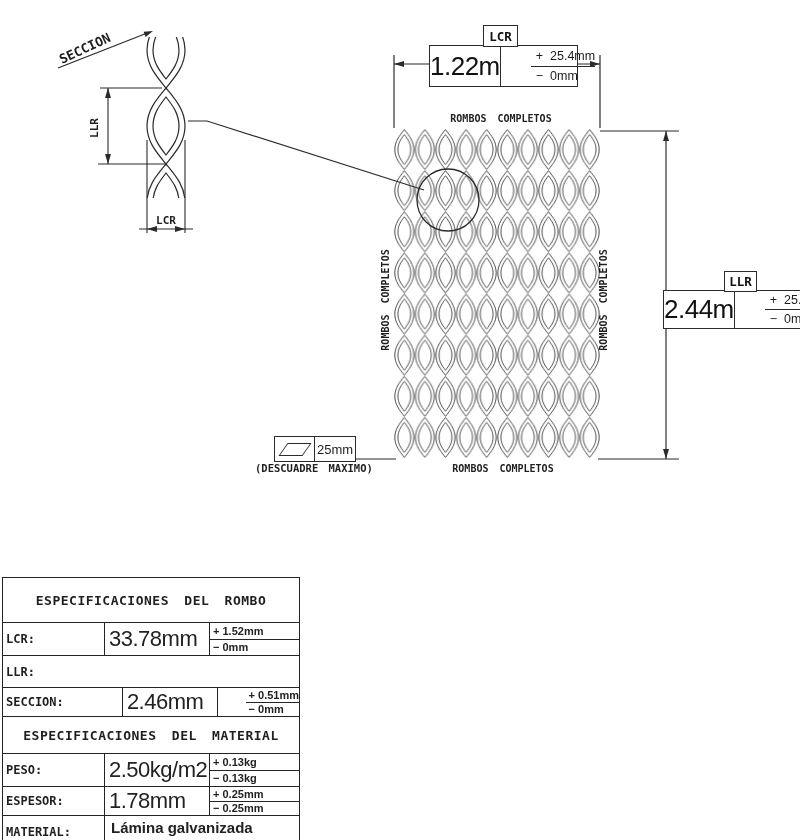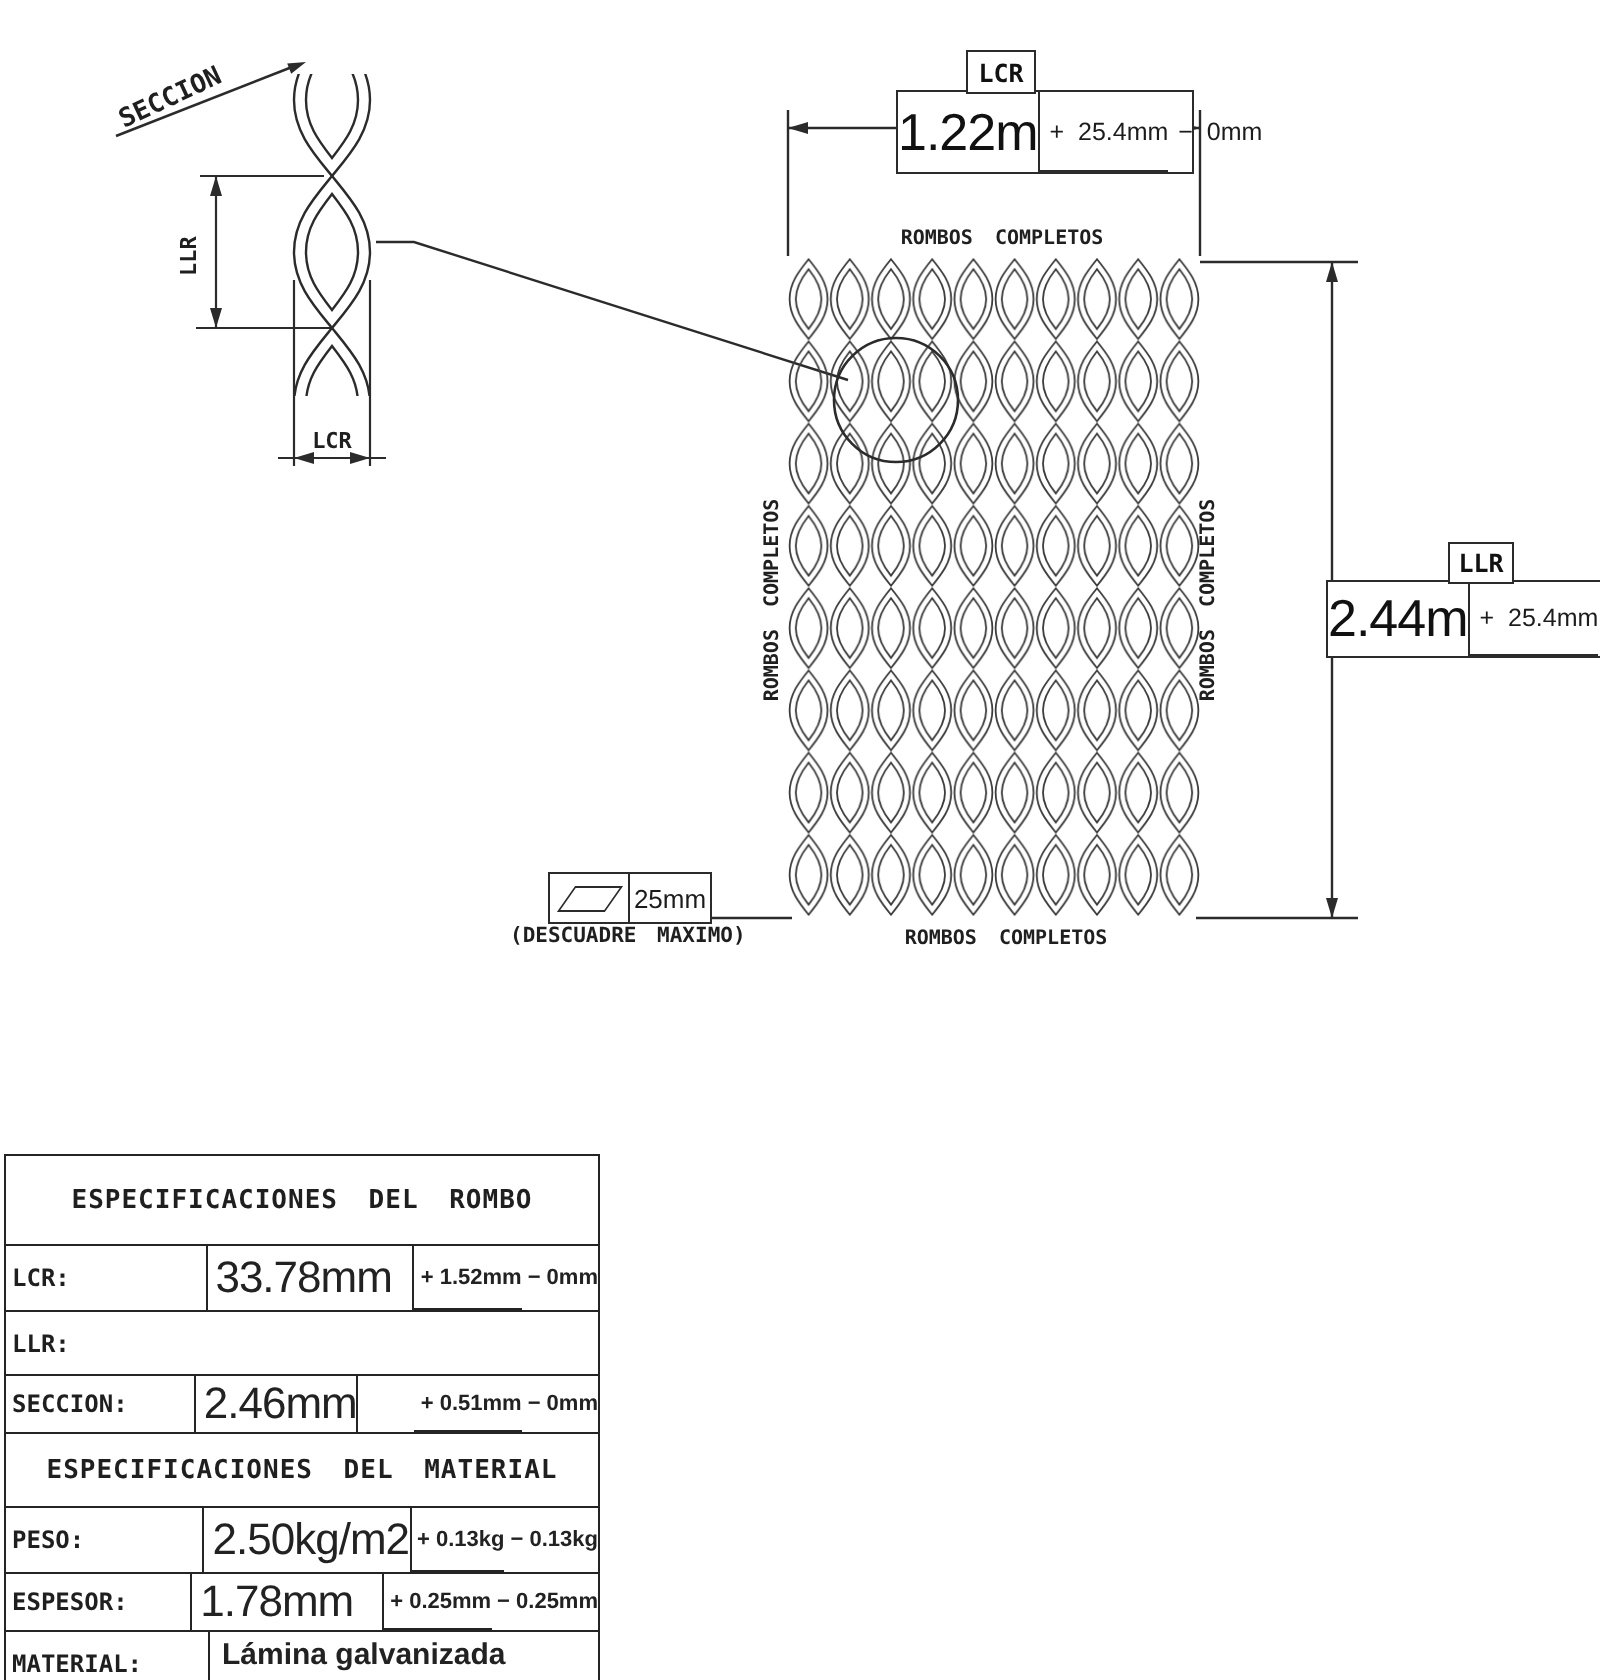--- a/index.html
+++ b/index.html
@@ -15,21 +15,21 @@
   .tagbox{
     position:absolute;border:1.6px solid #2b2b2b;background:#fff;
     display:flex;align-items:center;justify-content:center;
     font-size:12.5px;color:#111;z-index:3;
   }
   .dimbox{position:absolute;display:flex;border:1.7px solid #2b2b2b;background:#fff;z-index:2;}
   .dimbox .val{
     display:flex;align-items:center;justify-content:center;
     font-size:26px;color:#111;border-right:1.7px solid #2b2b2b;letter-spacing:-0.5px;
   }
-  .dimbox .tols{display:flex;flex-direction:row;flex:1;}
+  .dimbox .tols{display:flex;flex-direction:column;flex:1;margin-left:30px;}
   .dimbox .tols .t{flex:1;display:flex;align-items:center;padding-left:5px;font-size:12.5px;white-space:pre;}
   .dimbox .tols .t.plus{border-bottom:1.5px solid #2b2b2b;}
 
   
   .skewbox{position:absolute;left:274px;top:436px;width:80px;height:24px;display:flex;border:1.6px solid #2b2b2b;background:#fff;z-index:2;}
   .skewbox .icon-cell{width:39px;display:flex;align-items:center;justify-content:center;border-right:1.6px solid #2b2b2b;}
   .skewbox .para{width:22px;height:11px;border:1.6px solid #2b2b2b;transform:skewX(-35deg);}
   .skewbox .val-cell{flex:1;display:flex;align-items:center;justify-content:center;font-size:13px;}
   .skew-caption{position:absolute;left:255px;top:462px;font-size:10.5px;letter-spacing:0px;word-spacing:4px;white-space:pre;z-index:2;}
 
@@ -43,21 +43,21 @@
     font-size:13px;word-spacing:7px;letter-spacing:0.5px;border-bottom:1.7px solid #242424;
   }
   .spec .hdr.second{height:36px;}
   .srow{display:flex;border-bottom:1.7px solid #242424;}
   .srow .lbl{width:98px;display:flex;align-items:center;padding-left:3px;font-size:12px;}
   .srow .val{
     width:100px;border-left:1.7px solid #242424;border-right:1.7px solid #242424;
     font-family:"Liberation Sans",sans-serif;font-size:22px;font-weight:normal;
     display:flex;align-items:center;padding-left:4px;letter-spacing:-0.5px;color:#222;
   }
-  .srow .tol{flex:1;display:flex;flex-direction:row;font-family:"Liberation Sans",sans-serif;font-size:11px;color:#222;}
+  .srow .tol{flex:1;display:flex;flex-direction:column;font-family:"Liberation Sans",sans-serif;font-size:11px;color:#222;}
   .srow .tol .tp{flex:1;display:flex;align-items:center;padding-left:3px;border-bottom:1.4px solid #242424;white-space:pre;}
   .srow .tol .tm{flex:1;display:flex;align-items:center;padding-left:3px;white-space:pre;}
   .mrow{display:flex;height:32px;}
   .mrow .lbl{width:98px;display:flex;align-items:center;padding-left:3px;font-size:12px;}
   .mrow .mval{
     flex:1;border-left:1.7px solid #242424;font-family:"Liberation Sans",sans-serif;
     font-size:15px;display:flex;align-items:flex-start;padding:3px 0 0 6px;color:#222;
   }
 </style>
 </head>
@@ -132,21 +132,21 @@
       <line x1="598" y1="459" x2="679" y2="459"></line>
       <line x1="666" y1="131" x2="666" y2="459"></line>
       <polygon points="666,131 663,141 669,141" fill="#2b2b2b" stroke="none"></polygon>
       <polygon points="666,459 663,449 669,449" fill="#2b2b2b" stroke="none"></polygon>
     </g>
 
     <line x1="303" y1="459" x2="396" y2="459" stroke="#2b2b2b" stroke-width="1.2"></line>
   </svg>
 
   <div class="tagbox mono" style="left:483px;top:25px;width:33px;height:20px;">LCR</div>
-  <div class="dimbox" style="left:448px;top:45px;width:147px;height:40px;justify-content:space-between;">
+  <div class="dimbox" style="left:429px;top:45px;width:147px;height:40px;justify-content:space-between;">
     <div class="val" style="width:71px;">1.22m</div>
     <div class="tols">
       <div class="t plus">+  25.4mm</div>
       <div class="t">−  0mm</div>
     </div>
   </div>
 
   <div class="tagbox mono" style="left:724px;top:271px;width:31px;height:19px;">LLR</div>
   <div class="dimbox" style="left:663px;top:290px;width:140px;height:37px;">
     <div class="val" style="width:70px;">2.44m</div>

